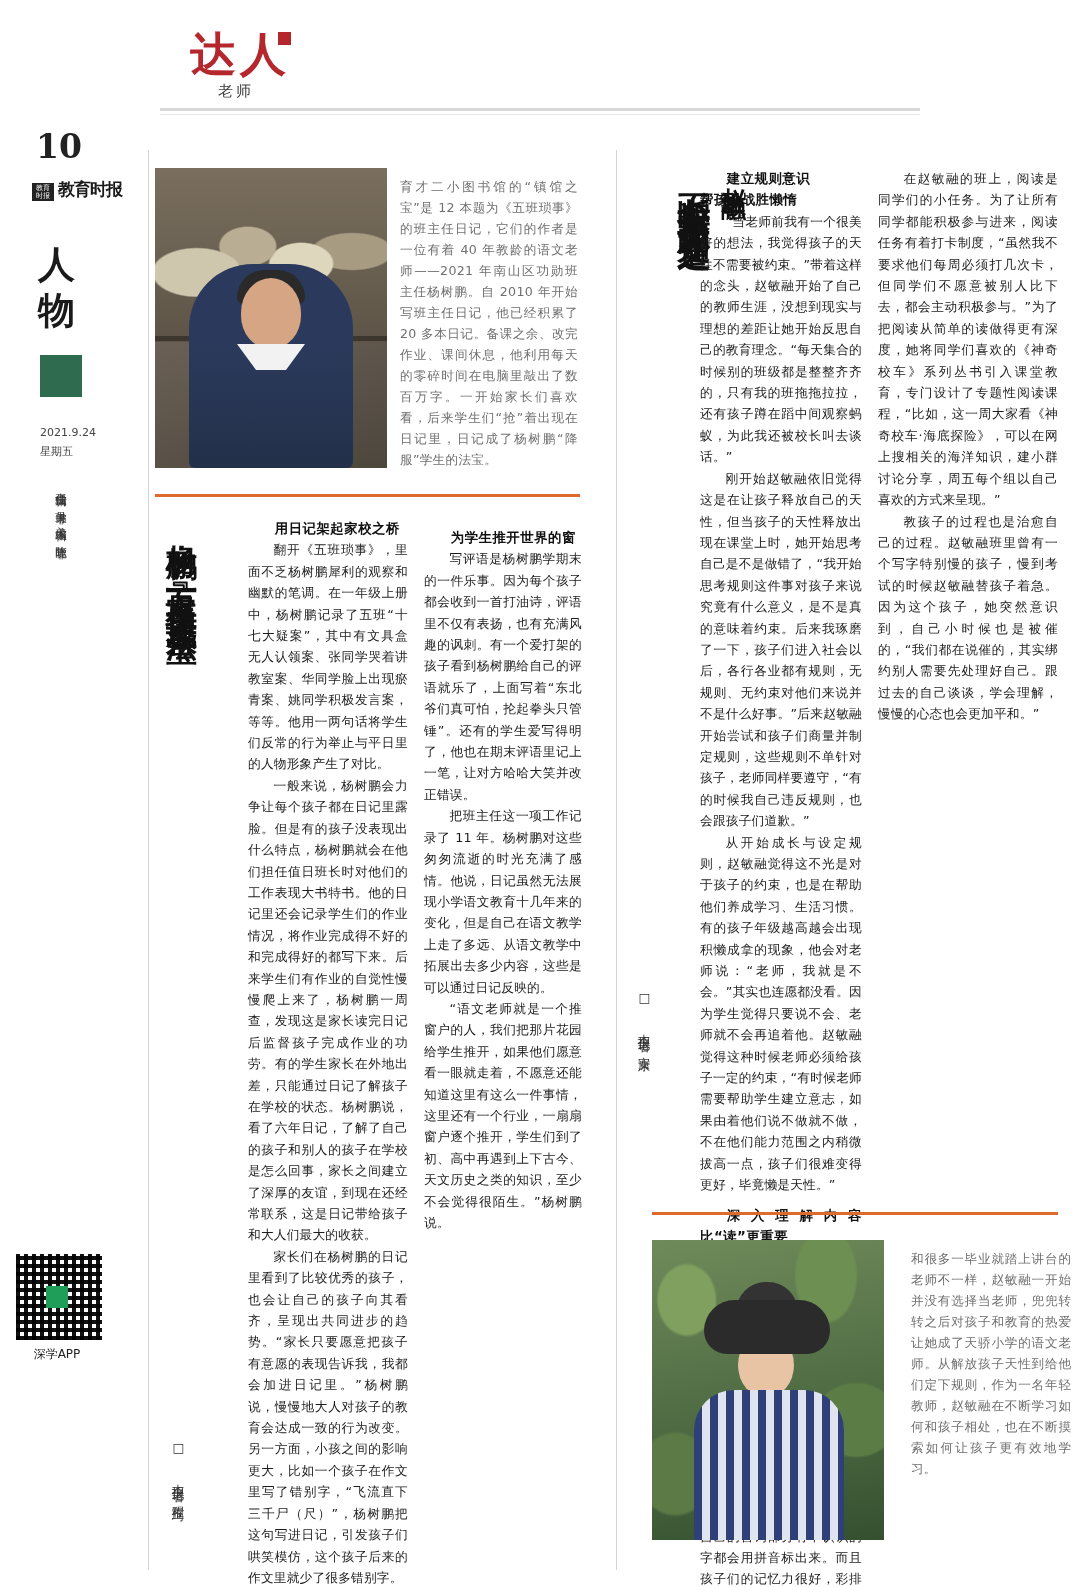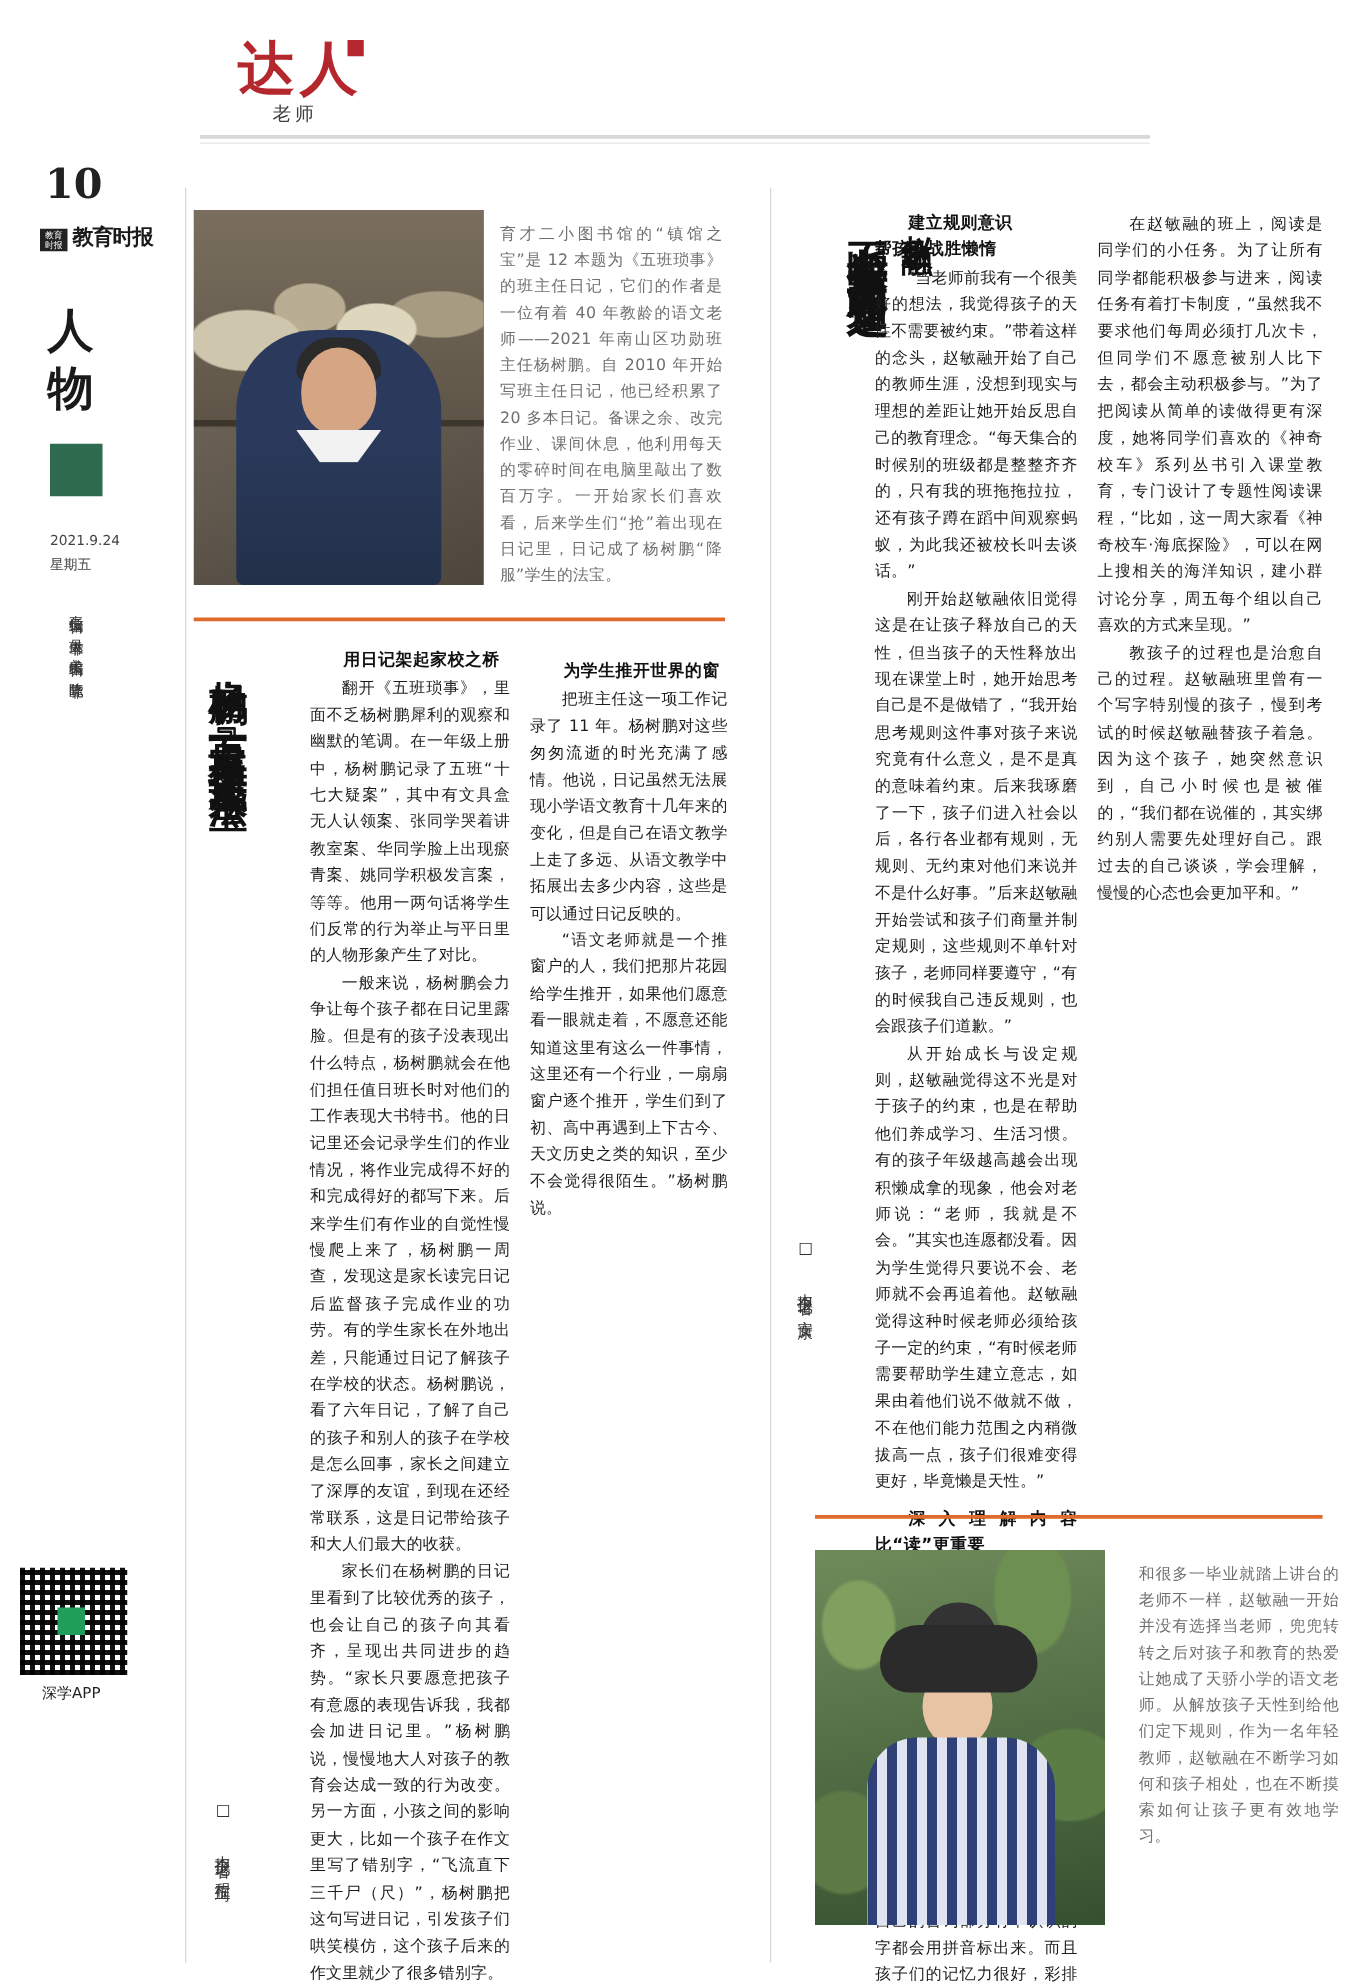--- a/index.html
+++ b/index.html
@@ -263,20 +263,21 @@
     <p class="sub-h">用日记架起家校之桥</p>
     <p>翻开《五班琐事》，里面不乏杨树鹏犀利的观察和幽默的笔调。在一年级上册中，杨树鹏记录了五班“十七大疑案”，其中有文具盒无人认领案、张同学哭着讲教室案、华同学脸上出现瘀青案、姚同学积极发言案，等等。他用一两句话将学生们反常的行为举止与平日里的人物形象产生了对比。</p>
     <p>一般来说，杨树鹏会力争让每个孩子都在日记里露脸。但是有的孩子没表现出什么特点，杨树鹏就会在他们担任值日班长时对他们的工作表现大书特书。他的日记里还会记录学生们的作业情况，将作业完成得不好的和完成得好的都写下来。后来学生们有作业的自觉性慢慢爬上来了，杨树鹏一周查，发现这是家长读完日记后监督孩子完成作业的功劳。有的学生家长在外地出差，只能通过日记了解孩子在学校的状态。杨树鹏说，看了六年日记，了解了自己的孩子和别人的孩子在学校是怎么回事，家长之间建立了深厚的友谊，到现在还经常联系，这是日记带给孩子和大人们最大的收获。</p>
     <p>家长们在杨树鹏的日记里看到了比较优秀的孩子，也会让自己的孩子向其看齐，呈现出共同进步的趋势。“家长只要愿意把孩子有意愿的表现告诉我，我都会加进日记里。”杨树鹏说，慢慢地大人对孩子的教育会达成一致的行为改变。另一方面，小孩之间的影响更大，比如一个孩子在作文里写了错别字，“飞流直下三千尸（尺）”，杨树鹏把这句写进日记，引发孩子们哄笑模仿，这个孩子后来的作文里就少了很多错别字。</p>
   </div>
 
   <div class="col" style="left:424px;top:518px;width:158px;height:1040px;">
     <p></p>
     <div class="gap"></div>
     <p class="sub-h">为学生推开世界的窗</p>
+    <p>写评语是杨树鹏学期末的一件乐事。因为每个孩子都会收到一首打油诗，评语里不仅有表扬，也有充满风趣的讽刺。有一个爱打架的孩子看到杨树鹏给自己的评语就乐了，上面写着“东北爷们真可怕，抡起拳头只管锤”。还有的学生爱写得明了，他也在期末评语里记上一笔，让对方哈哈大笑并改正错误。</p>
     <p>把班主任这一项工作记录了 11 年。杨树鹏对这些匆匆流逝的时光充满了感情。他说，日记虽然无法展现小学语文教育十几年来的变化，但是自己在语文教学上走了多远、从语文教学中拓展出去多少内容，这些是可以通过日记反映的。</p>
     <p>“语文老师就是一个推窗户的人，我们把那片花园给学生推开，如果他们愿意看一眼就走着，不愿意还能知道这里有这么一件事情，这里还有一个行业，一扇扇窗户逐个推开，学生们到了初、高中再遇到上下古今、天文历史之类的知识，至少不会觉得很陌生。”杨树鹏说。</p>
   </div>
 
   <div class="mid-head">
     <div class="mid-name">赵敏融：</div>
     <div class="mid-title">不断探索与孩子的相处之道</div>
   </div>
   <div class="mid-byline">□ 本报记者　安康</div>
 

